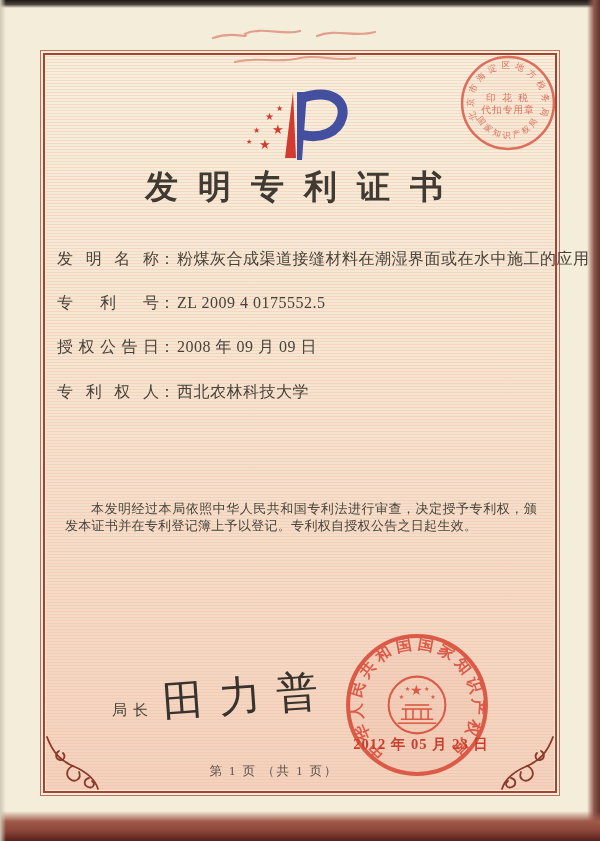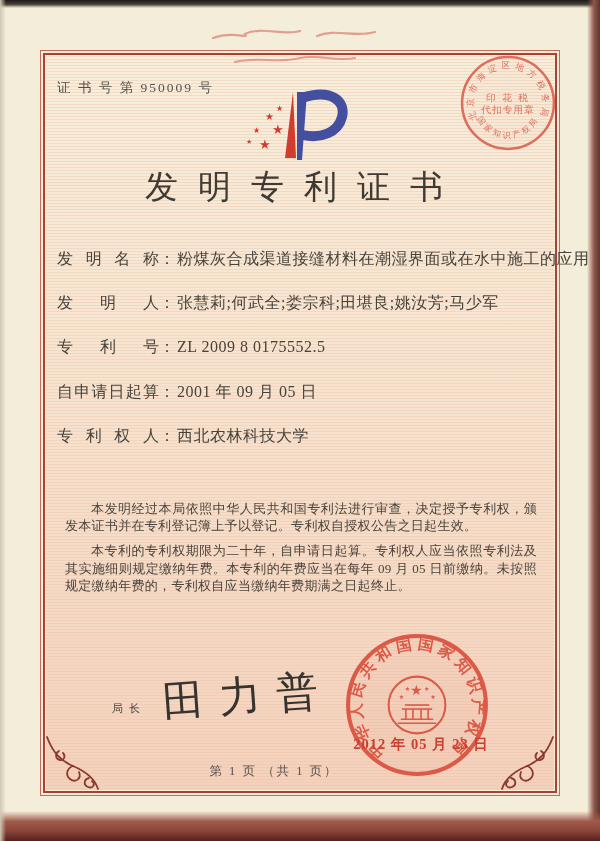--- a/index.html
+++ b/index.html
@@ -28,31 +28,31 @@
       linear-gradient(to bottom,rgba(244,222,200,0) 0%,rgba(243,198,175,.28) 45%,rgba(241,186,163,.55) 100%),
       repeating-linear-gradient(to bottom,rgba(224,139,112,.20) 0px,rgba(224,139,112,.20) 1px,rgba(0,0,0,0) 1px,rgba(0,0,0,0) 3px),
       #f7efdc;}
   .flourish{position:absolute;z-index:3;}
 
   
   .cert-no{position:absolute;left:57px;top:79px;font-size:13.5px;letter-spacing:2px;
     color:#565048;z-index:5;}
   .logo{position:absolute;left:240px;top:86px;width:116px;height:82px;z-index:5;}
   .doc-title{position:absolute;left:0;right:0;top:165px;text-align:center;
-    font-size:33px;font-weight:400;letter-spacing:20px;padding-left:8px;
+    font-size:33px;font-weight:700;letter-spacing:20px;padding-left:8px;
     color:#403a33;z-index:5;}
   .fields{position:absolute;left:57px;top:249px;width:488px;z-index:5;}
   .field-row{margin-bottom:25px;font-size:16px;line-height:1.2;color:#49423a;white-space:nowrap;}
   .field-label{display:inline-block;width:102px;text-align:justify;text-align-last:justify;vertical-align:top;}
   .field-colon{display:inline-block;margin-right:2px;}
   .field-value{letter-spacing:.5px;}
   .body-text{position:absolute;left:57px;top:492px;width:488px;z-index:5;
     font-size:13px;line-height:17.2px;color:#4a443c;text-align:justify;}
   .body-text p{margin:8px;text-indent:2em;letter-spacing:.3px;}
-  .signer-title{position:absolute;left:112px;top:701px;font-size:11px;letter-spacing:6px;
+  .signer-title{position:absolute;left:112px;top:701px;font-size:15px;letter-spacing:6px;
     color:#46413b;z-index:6;}
   .signature{position:absolute;left:162px;top:668px;font-size:42px;letter-spacing:15px;
     color:#37332e;transform:rotate(-4deg);z-index:6;font-family:"DejaVu Serif",serif;}
   .footer{position:absolute;left:0;right:60px;top:763px;text-align:center;font-size:12.5px;
     letter-spacing:2px;color:#56504a;z-index:5;padding-left:8px;}
   .seal{position:absolute;left:342px;top:630px;width:150px;height:150px;z-index:7;opacity:.92;}
   .seal-date{position:absolute;left:352px;top:735px;width:138px;text-align:center;
     font-size:14.5px;font-weight:600;letter-spacing:1px;color:#c8402f;z-index:8;}
   .tax-stamp{position:absolute;left:458px;top:53px;width:100px;height:100px;z-index:6;opacity:.85;}
   .ink-mark{position:absolute;left:205px;top:22px;width:180px;height:48px;z-index:4;opacity:.55;}
@@ -85,21 +85,20 @@
   </svg>
 
   <svg class="ink-mark" viewBox="0 0 180 48">
     <g fill="none" stroke="#d4604f" stroke-width="2.2" stroke-linecap="round">
       <path d="M8 16 C30 8 44 18 40 12 C55 4 80 14 95 9"></path>
       <path d="M112 14 C130 6 150 16 170 10"></path>
       <path d="M30 40 C55 34 70 42 95 36 C115 32 130 40 150 36"></path>
     </g>
   </svg>
 
-  <div class="cert-no">证 书 号 第 950009 号</div>
 
   <svg class="logo" viewBox="0 0 116 82">
     <polygon points="53,6 45,72 56,72" fill="#d23b2f"></polygon>
     <polygon points="57,6 67,6 62,74 57,74" fill="#44509f"></polygon>
     <path d="M62 12 C92 2 106 16 102 31 C98 47 80 53 63 49" fill="none" stroke="#44509f" stroke-width="10"></path>
     <g fill="#d23b2f" font-family="'DejaVu Sans',sans-serif">
       <text x="36" y="25" font-size="8">★</text>
       <text x="25" y="34" font-size="10">★</text>
       <text x="32" y="48" font-size="13">★</text>
       <text x="13" y="47" font-size="8">★</text>
@@ -108,36 +107,32 @@
     </g>
   </svg>
 
   <div class="doc-title">发明专利证书</div>
 
   <div class="fields">
     <div class="field-row">
       <span class="field-label">发明名称</span><span class="field-colon">：</span><span class="field-value">粉煤灰合成渠道接缝材料在潮湿界面或在水中施工的应用</span>
     </div>
     <div class="field-row">
-      <span class="field-label">发明人</span><span class="field-colon">：</span><span class="field-value">张慧莉;何武全;娄宗科;田堪良;姚汝芳;马少军</span>
+      <span class="field-label">专利号</span><span class="field-colon">：</span><span class="field-value">ZL 2009 4 0175552.5</span>
     </div>
     <div class="field-row">
-      <span class="field-label">专利号</span><span class="field-colon">：</span><span class="field-value">ZL 2009 8 0175552.5</span>
-    </div>
-    <div class="field-row">
-      <span class="field-label">自申请日起算</span><span class="field-colon">：</span><span class="field-value">2001 年 09 月 05 日</span>
+      <span class="field-label">授权公告日</span><span class="field-colon">：</span><span class="field-value">2008 年 09 月 09 日</span>
     </div>
     <div class="field-row">
       <span class="field-label">专利权人</span><span class="field-colon">：</span><span class="field-value">西北农林科技大学</span>
     </div>
   </div>
 
   <div class="body-text">
     <p>本发明经过本局依照中华人民共和国专利法进行审查，决定授予专利权，颁发本证书并在专利登记簿上予以登记。专利权自授权公告之日起生效。</p>
-    <p>本专利的专利权期限为二十年，自申请日起算。专利权人应当依照专利法及其实施细则规定缴纳年费。本专利的年费应当在每年 09 月 05 日前缴纳。未按照规定缴纳年费的，专利权自应当缴纳年费期满之日起终止。</p>
   </div>
 
   <div class="signer-title">局长</div>
   <div class="signature">田力普</div>
 
   <svg class="seal" viewBox="0 0 148 148">
     <circle cx="74" cy="74" r="68" fill="rgba(217,80,62,0.05)" stroke="#d9503e" stroke-width="4"></circle>
     <defs>
       <path id="sealRing" d="M46.5 121.6 A55 55 0 1 1 101.5 121.6" fill="none"></path>
     </defs>

